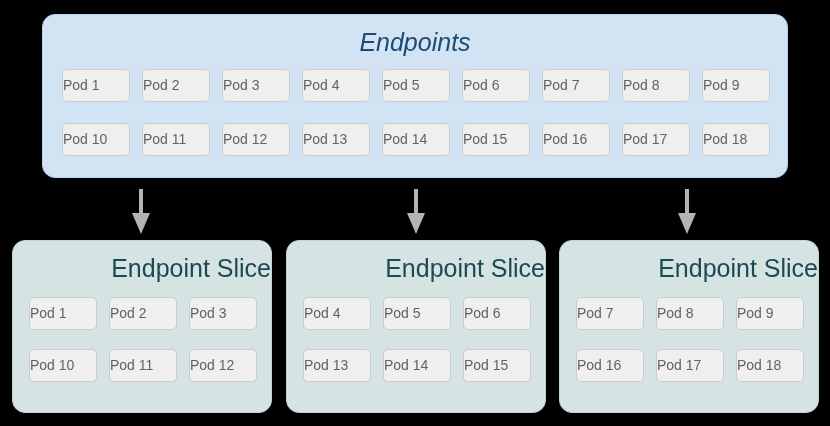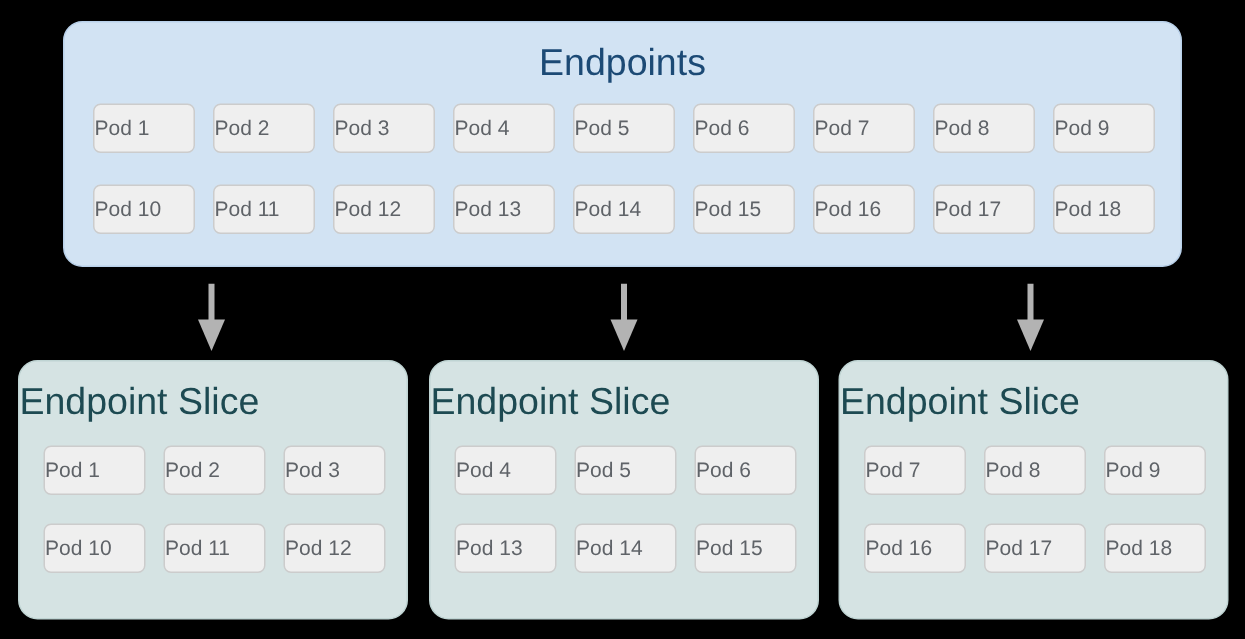--- a/index.html
+++ b/index.html
@@ -27,20 +27,21 @@
     border: 1px solid var(--endpoints-border, #b9d1ea);
     border-radius: 13px;
   }
   .endpoints-title {
     margin: 13px 0 0 0;
     text-align: center;
     font-size: 25px;
     line-height: 29px;
     font-weight: 500;
     color: var(--endpoints-title, #1c4a75);
+    font-style: italic;
   }
   .pod-grid {
     display: grid;
     justify-content: center;
   }
   .pod-grid-endpoints {
     grid-template-columns: repeat(9, 66px);
     column-gap: 14px;
     row-gap: 21px;
     margin-top: 12px;
@@ -76,21 +77,21 @@
     box-sizing: border-box;
     background: var(--slice-fill, #d5e3e3);
     border: 1px solid var(--slice-border, #bfd4d3);
     border-radius: 13px;
   }
   .slice-1 { left: 12px; }
   .slice-2 { left: 286px; }
   .slice-3 { left: 559px; }
   .slice-title {
     margin: 12px 0 0 0;
-    text-align: left;
+    text-align: right;
     font-size: 25px;
     line-height: 30px;
     font-weight: 500;
     color: var(--slice-title, #1d4a52);
   }
   .pod-grid-slice {
     grid-template-columns: repeat(3, 66px);
     column-gap: 14px;
     row-gap: 19px;
     margin-top: 14px;

